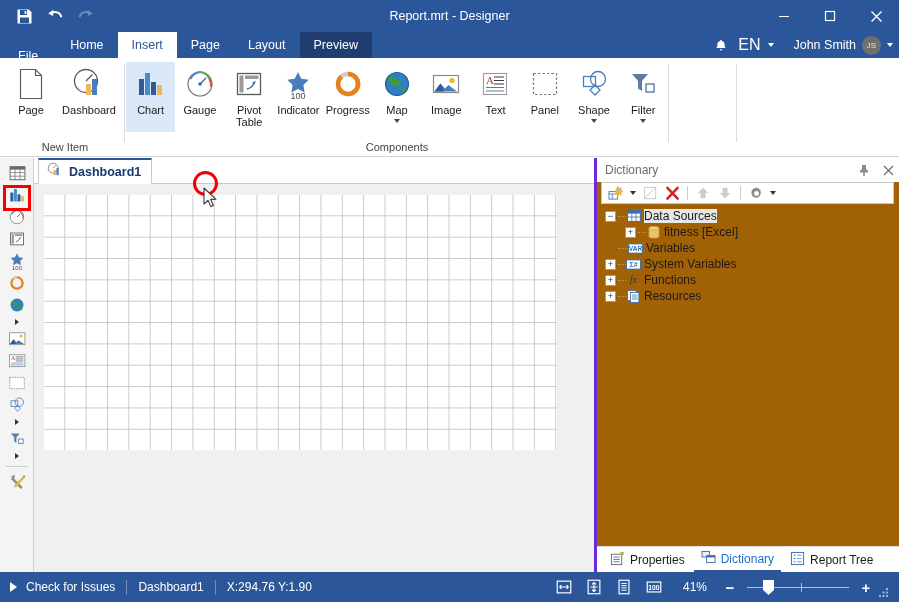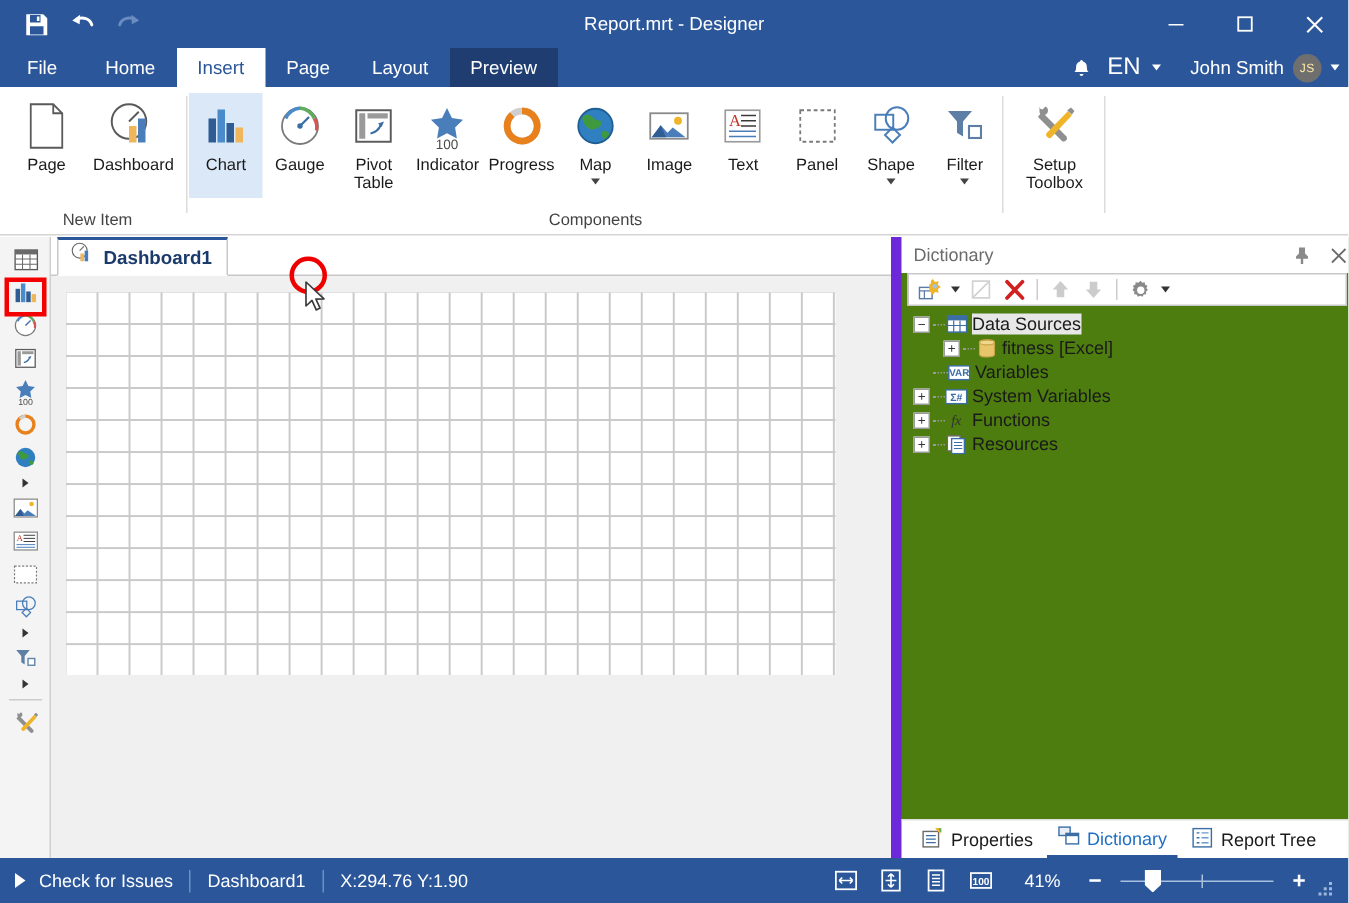--- a/index.html
+++ b/index.html
@@ -31,21 +31,21 @@
   
   .tabbar{
     position:absolute; left:0; top:32px; width:899px; height:26px;
     background:#2B579A;
   }
   .tabs{ position:absolute; left:0; top:0; display:flex; height:26px; align-items:stretch; }
   .tab{
     height:26px; line-height:26px; padding:0 14px; color:#ffffff; font-size:12.5px;
     cursor:pointer; white-space:nowrap;
   }
-  .tab.file{ padding:0 18px; }
+  .tab.file{ padding:0 18px;margin-top:11px; }
   .tab.active{ background:#ffffff; color:#2B579A; }
   .tab.preview{ background:#1F3D70; }
 
   .userzone{
     position:absolute; right:6px; top:0; height:26px; display:flex; align-items:center; gap:6px;
     color:#fff; font-size:12px;
   }
   .bell{ width:18px; height:20px; display:flex; align-items:center; justify-content:center; cursor:pointer; }
   .lang{ cursor:pointer; font-size:16px; padding:0 2px; }
   .caret-d{ width:0;height:0;border-left:3.5px solid transparent;border-right:3.5px solid transparent;border-top:4px solid #fff; cursor:pointer;}
@@ -120,21 +120,21 @@
     background-image:
       linear-gradient(to right, #c9c9c9 1px, transparent 1px),
       linear-gradient(to bottom, #c9c9c9 1px, transparent 1px);
     background-size:21.35px 21.35px;
     background-position:-1px -1px;
   }
 
   
   .rightpanel{
     position:absolute; left:594px; top:158px; width:305px; height:414px;
-    background:#4d7c0f; border-left:7px solid #6d28d9;
+    background:#a16207; border-left:3px solid #6d28d9;
   }
   .rp-head{
     position:absolute; left:0; top:0; width:305px; height:24px;
     display:flex; align-items:center; background:#ffffff;
   }
   .rp-title{ margin-left:8px; font-size:12px; color:#6b6b6b; }
   .rp-headbtns{ position:absolute; right:6px; top:0; height:24px; display:flex; align-items:center; gap:8px;}
   .rp-hb{ width:16px;height:16px;display:flex;align-items:center;justify-content:center;cursor:pointer;color:#6b6b6b;}
   .rp-toolbar{
     position:absolute; left:4px; top:24px; width:293px; height:22px;
@@ -422,35 +422,20 @@
           </span>
           <span class="lbl">Filter</span>
           <span class="arr"></span>
         </div>
       </div>
       <div class="glabel" style="left:0; width:100%; text-align:center;">Components</div>
     </div>
 
     <div class="gsep" style="left:668px;"></div>
 
-    <div class="rgroup" style="left:672px; width:62px;">
-      <div class="gitems">
-        <div class="ritem wide">
-          <span class="ico">
-            <svg width="32" height="32" viewBox="0 0 32 32">
-              <path d="M7 6 l4 4 M6 7 a3 3 0 1 0 4-4 l-2 2 -1.5-.5 -.5-1.5z" fill="#8f8f8f"></path>
-              <path d="M7.5 6.5 L24 23 a2.2 2.2 0 0 1-3 3 L5 10z" fill="#8f8f8f"></path>
-              <path d="M25 6 L10.5 21 a2.4 2.4 0 0 0 3 3 L27.5 9z" fill="#f0b429"></path>
-              <path d="M24.5 5.5 l3 3 1.8-2.5 -2.3-2.3z" fill="#8f8f8f"></path>
-            </svg>
-          </span>
-          <span class="lbl">Setup Toolbox</span>
-        </div>
-      </div>
-    </div>
 
     <div class="gsep" style="left:736px;"></div>
 
     <div class="annot-circle"></div>
     <svg class="cursor" width="16" height="22" viewBox="0 0 16 22">
       <path d="M1 1 L1 17 L5 13.3 L7.8 19.6 L10.4 18.4 L7.6 12.4 L13 12.3 z" fill="#ffffff" stroke="#3a3a3a" stroke-width="1.1" stroke-linejoin="round"></path>
     </svg>
   </div>
 
   <div class="lefttb">

